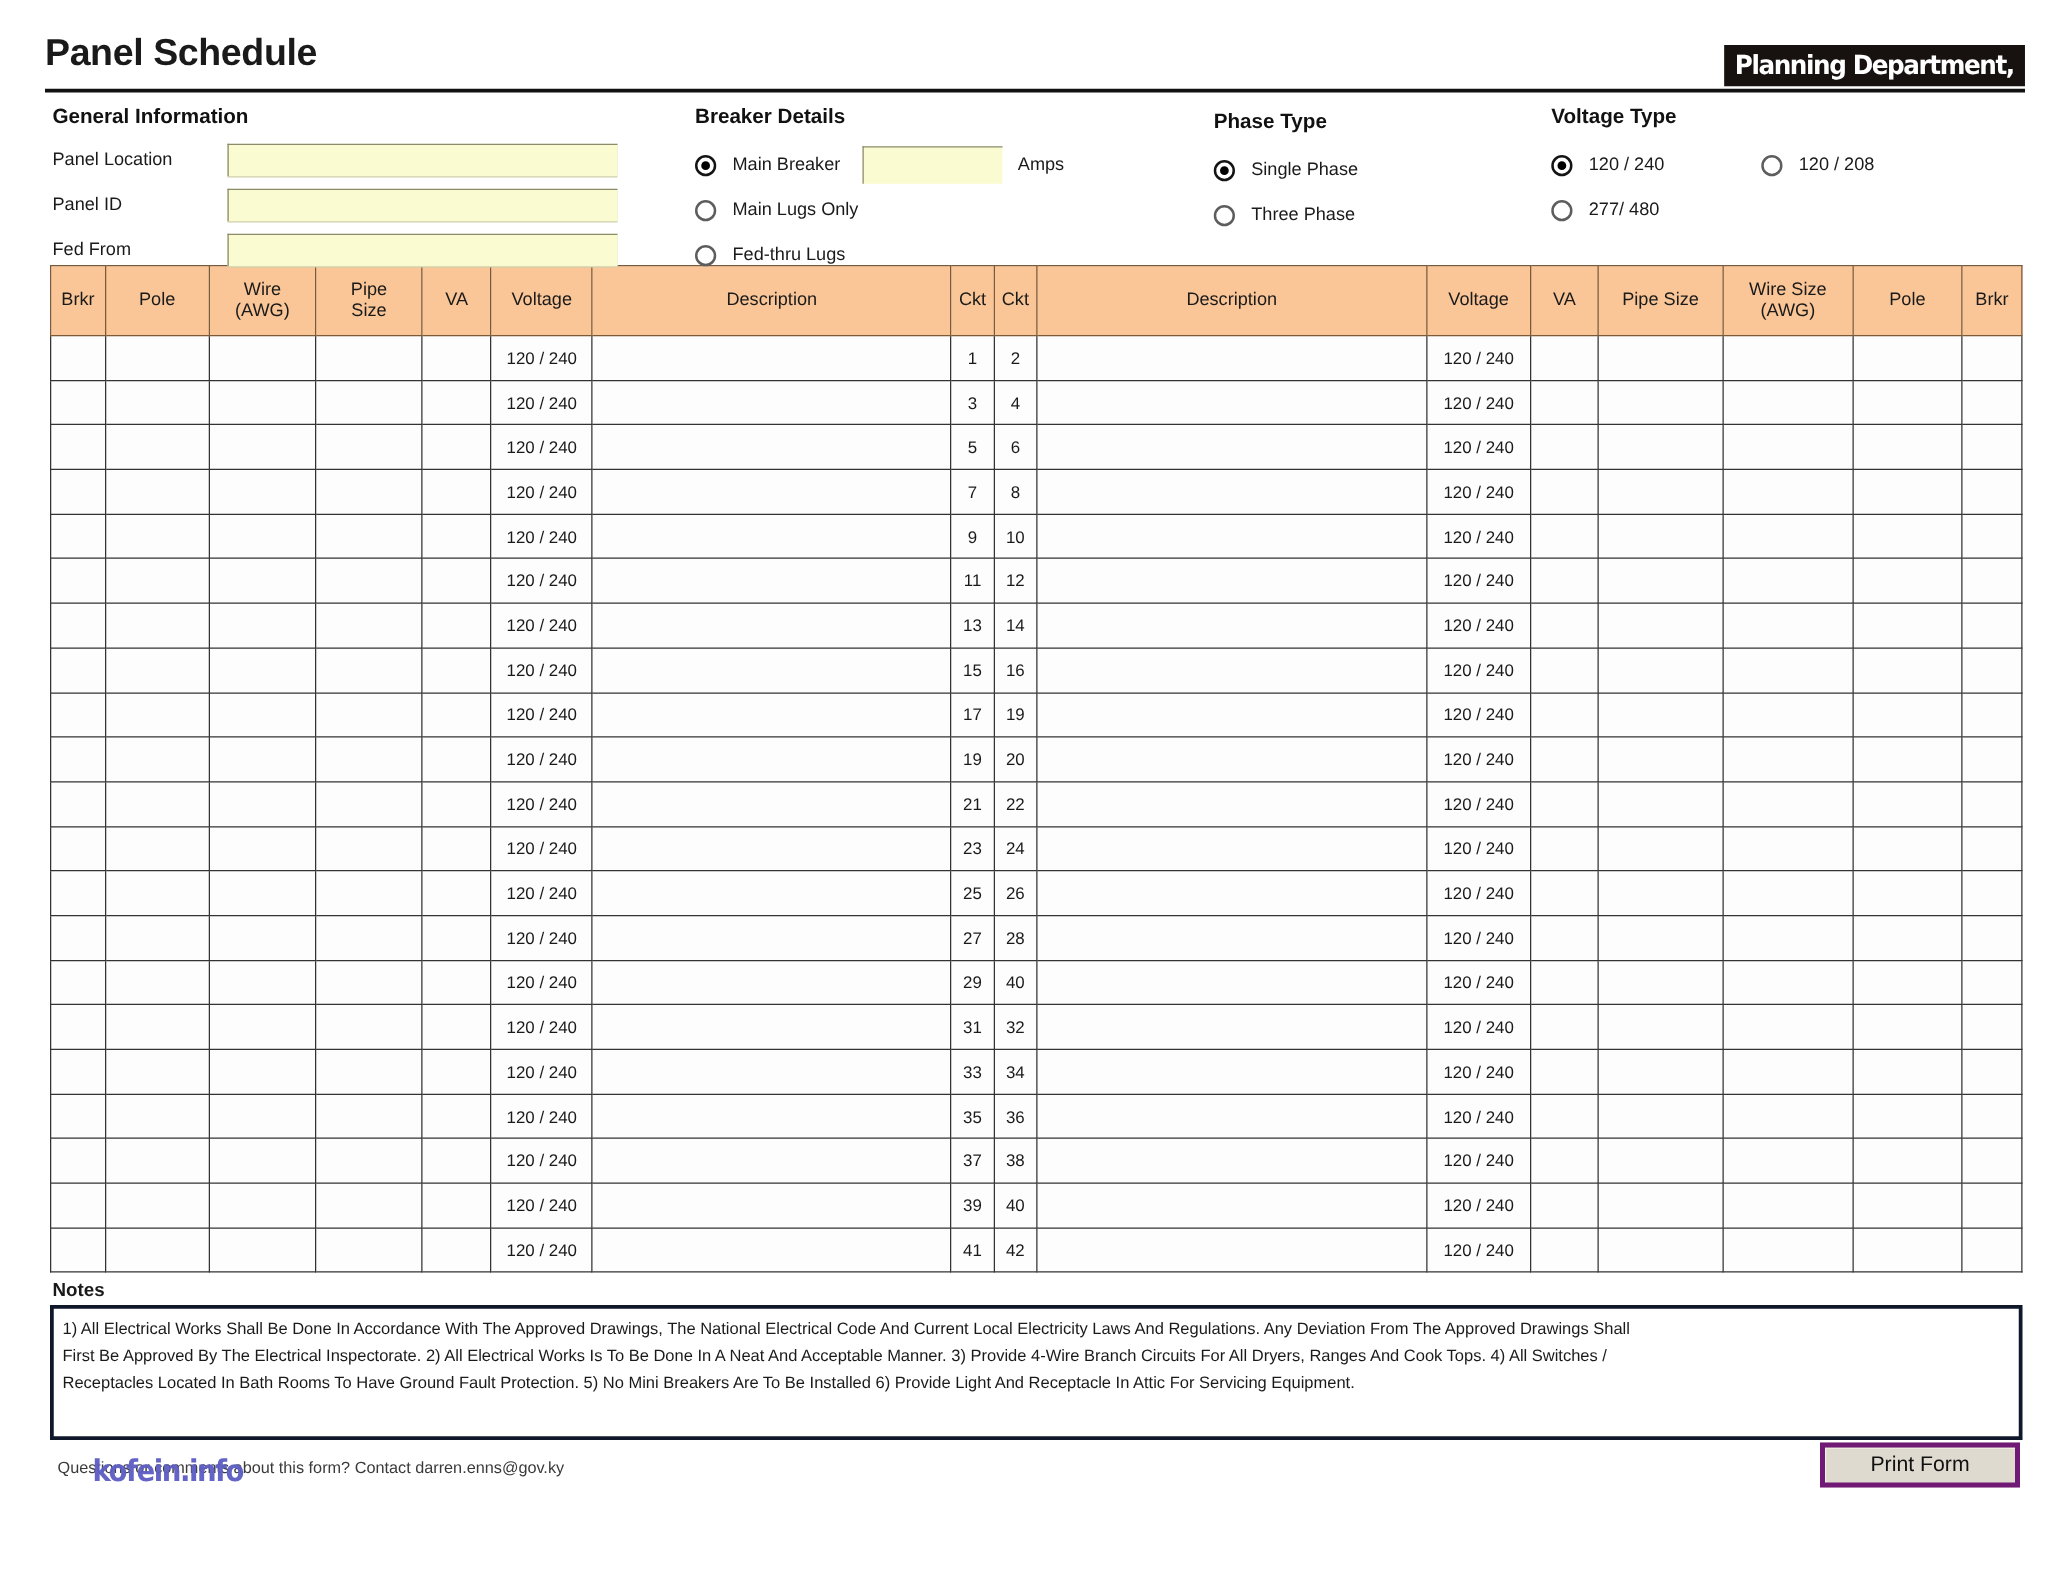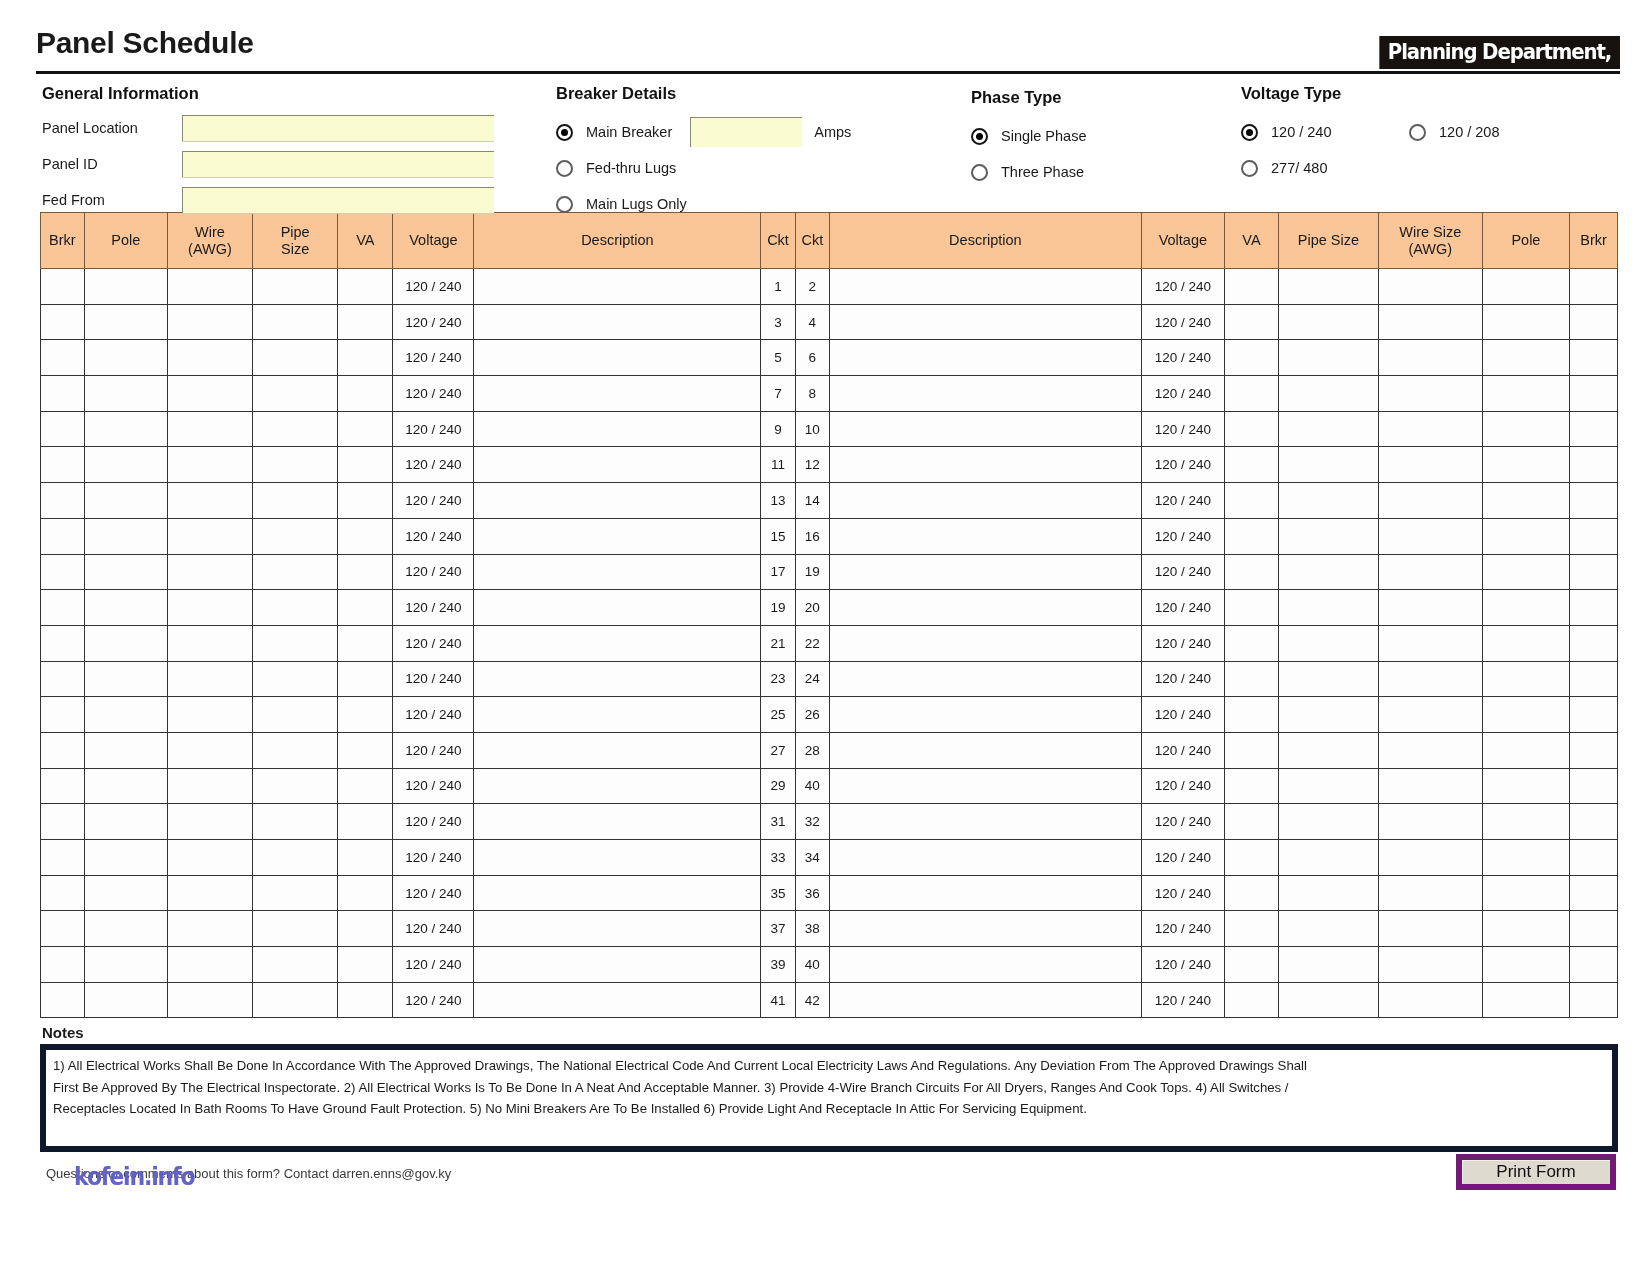--- a/index.html
+++ b/index.html
@@ -174,21 +174,21 @@
   td.desc-cell { background: #fdfdfd; }
 
   
   .notes-wrap { margin-top: 6px; margin-left: 4px; width: 1578px; }
   .notes-title {
     font-size: 15px;
     font-weight: bold;
     margin: 0 0 3px 2px;
   }
   .notes-box {
-    border: 6px solid #0f172a;
+    border: 3px solid #0f172a;
     min-height: 108px;
     padding: 5px 8px 4px 7px;
     font-size: 13.2px;
     line-height: 21.5px;
     color: #1a1a1a;
     background: #ffffff;
   }
   .notes-line { white-space: nowrap; }
 
   
@@ -216,21 +216,21 @@
     opacity: 0.96;
     transform: scaleX(0.92);
     transform-origin: left center;
   }
   .print-btn {
     position: absolute;
     right: 4px; top: -2px;
     width: 160px;
     height: 36px;
     background: #dedacf;
-    border: 6px solid #701a75;
+    border: 4px solid #701a75;
     font-family: "Liberation Sans", sans-serif;
     font-size: 17px;
     color: #111;
     cursor: pointer;
     box-shadow: inset 1px 1px 0 #f2efe8;
   }
 </style>
 </head>
 <body>
 
@@ -268,26 +268,26 @@
 
       <div class="radio-row">
         <span class="radio checked"></span>
         <span class="radio-label">Main Breaker</span>
         <input class="amps-input" type="text" style="margin-left: 18px;" value="">
         <span class="amps-label">Amps</span>
       </div>
 
       <div class="radio-row">
         <span class="radio"></span>
-        <span class="radio-label">Fed-thru Lugs</span>
+        <span class="radio-label">Main Lugs Only</span>
       </div>
 
       <div class="radio-row">
         <span class="radio"></span>
-        <span class="radio-label">Main Lugs Only</span>
+        <span class="radio-label">Fed-thru Lugs</span>
       </div>
     </div>
 
     <div class="col-phase">
       <div class="sect-title">Phase Type</div>
 
       <div class="radio-row">
         <span class="radio checked"></span>
         <span class="radio-label">Single Phase</span>
       </div>

